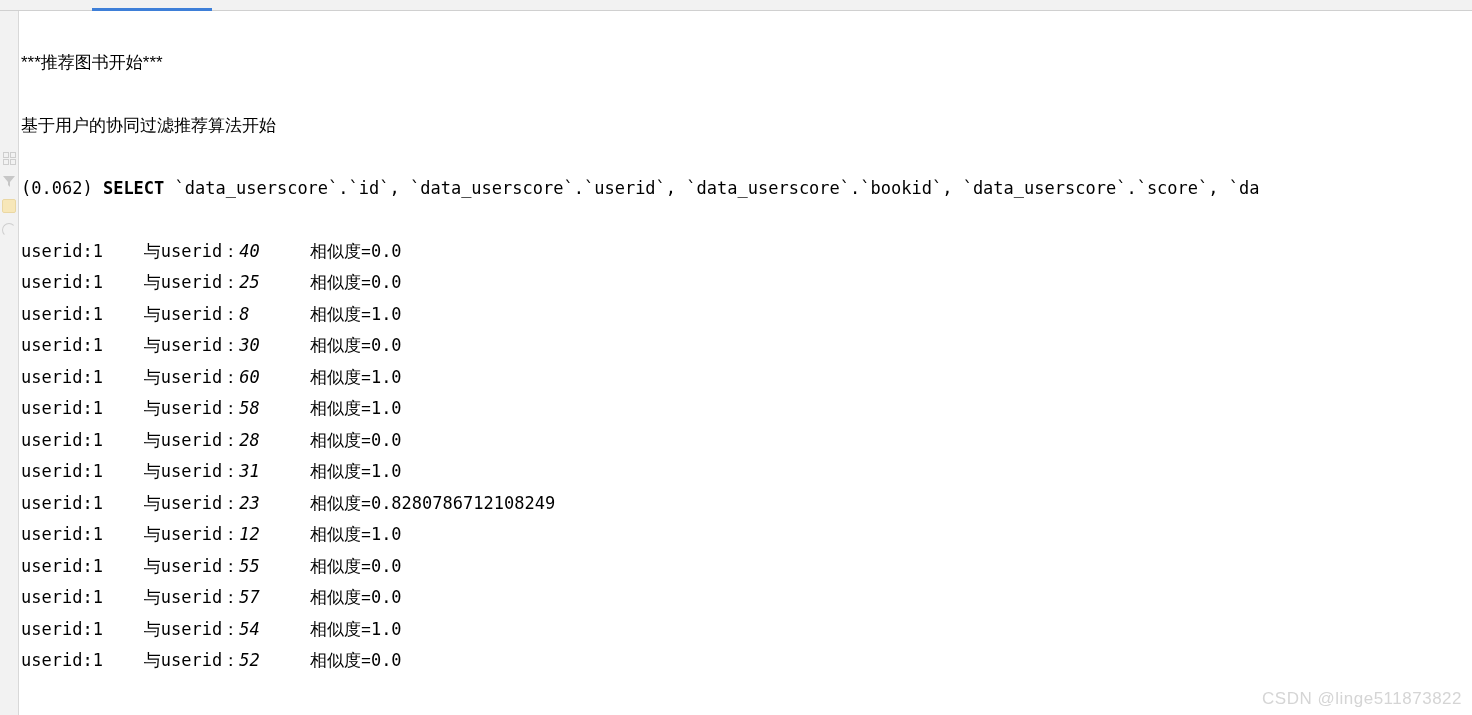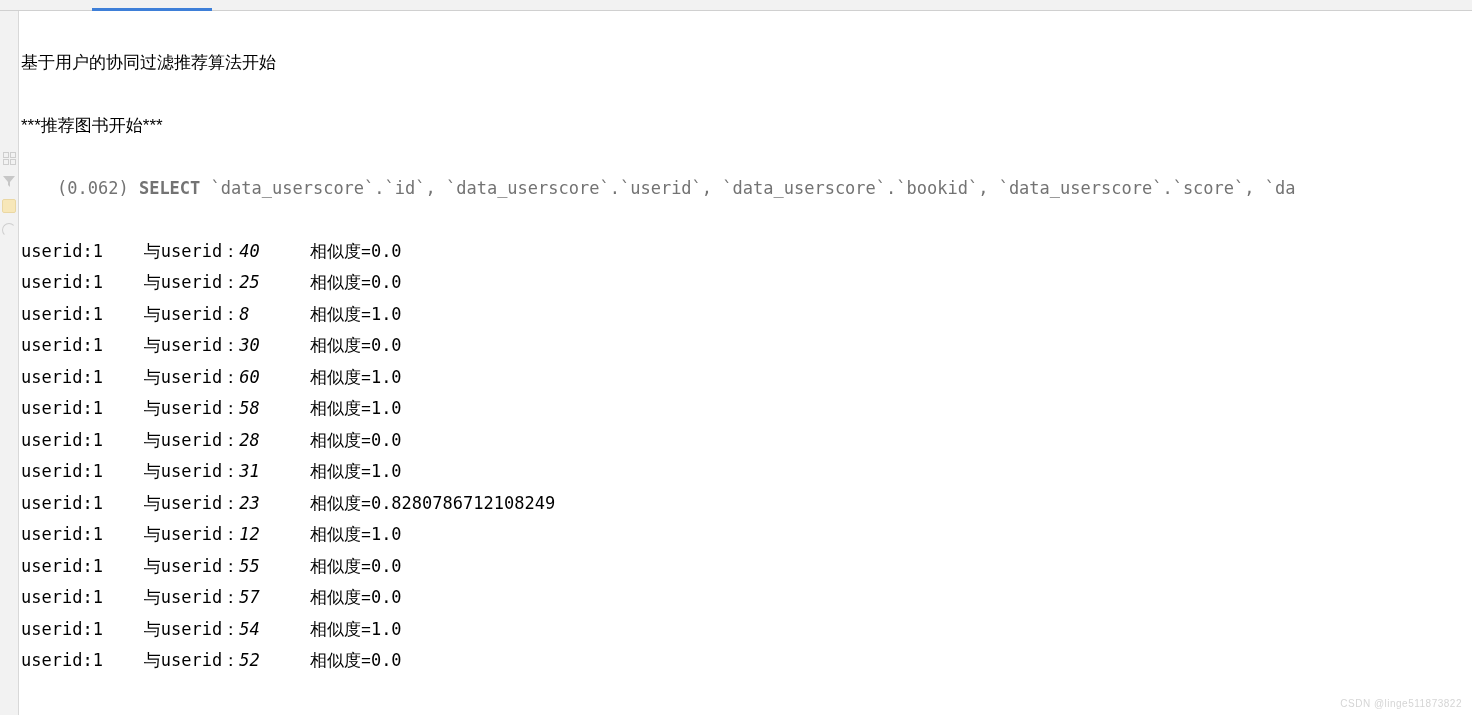--- a/index.html
+++ b/index.html
@@ -68,29 +68,29 @@
       padding: 4px 2px;
       font-family: "DejaVu Sans Mono", "Consolas", "Courier New", monospace;
       font-size: 17px;
       line-height: 31.5px;
       color: #000;
       white-space: pre;
       overflow: hidden;
     }
     .cn { font-family: "Microsoft YaHei", "SimSun", sans-serif; }
     .line { display: block; }
-    .sql-red { color: #737373; margin-left: 36px; }
+    .sql-red { color: #000000; }
     .sql-kw { font-weight: bold; }
     .watermark {
       position: absolute;
       right: 10px;
       bottom: 6px;
       color: #d5d5d5;
       font-family: "Microsoft YaHei", sans-serif;
-      font-size: 10px;
+      font-size: 17px;
       letter-spacing: 0.5px;
       pointer-events: none;
     }
     .frag-jc { display: inline-block; min-width: 160px; }
     .frag-d  { display: inline-block; min-width: 40px; font-style: italic; }
   </style>
 </head>
 <body>
 
 <div class="top-bar">
@@ -119,21 +119,21 @@
     <div class="gutter-icon">
       <div class="gutter-hl"></div>
     </div>
     <div class="gutter-icon">
       <div class="gutter-arc"></div>
     </div>
   </div>
 
   <div class="console">
     <div class="console-inner">
+<span class="line"><span class="cn">***推荐图书开始***</span></span>
 <span class="line"><span class="cn">基于用户的协同过滤推荐算法开始</span></span>
-<span class="line"><span class="cn">***推荐图书开始***</span></span>
 <span class="line sql-red"><span>(0.062)</span> <span class="sql-kw">SELECT</span><span> `data_userscore`.`id`, `data_userscore`.`userid`, `data_userscore`.`bookid`, `data_userscore`.`score`, `da</span></span>
 <div id="sim-rows"><span class="line"><span class="frag-jc">userid:1    与userid：</span><span class="frag-d">40</span>   <span class="cn">相似度=</span><span>0.0</span></span><span class="line"><span class="frag-jc">userid:1    与userid：</span><span class="frag-d">25</span>   <span class="cn">相似度=</span><span>0.0</span></span><span class="line"><span class="frag-jc">userid:1    与userid：</span><span class="frag-d">8</span>   <span class="cn">相似度=</span><span>1.0</span></span><span class="line"><span class="frag-jc">userid:1    与userid：</span><span class="frag-d">30</span>   <span class="cn">相似度=</span><span>0.0</span></span><span class="line"><span class="frag-jc">userid:1    与userid：</span><span class="frag-d">60</span>   <span class="cn">相似度=</span><span>1.0</span></span><span class="line"><span class="frag-jc">userid:1    与userid：</span><span class="frag-d">58</span>   <span class="cn">相似度=</span><span>1.0</span></span><span class="line"><span class="frag-jc">userid:1    与userid：</span><span class="frag-d">28</span>   <span class="cn">相似度=</span><span>0.0</span></span><span class="line"><span class="frag-jc">userid:1    与userid：</span><span class="frag-d">31</span>   <span class="cn">相似度=</span><span>1.0</span></span><span class="line"><span class="frag-jc">userid:1    与userid：</span><span class="frag-d">23</span>   <span class="cn">相似度=</span><span>0.8280786712108249</span></span><span class="line"><span class="frag-jc">userid:1    与userid：</span><span class="frag-d">12</span>   <span class="cn">相似度=</span><span>1.0</span></span><span class="line"><span class="frag-jc">userid:1    与userid：</span><span class="frag-d">55</span>   <span class="cn">相似度=</span><span>0.0</span></span><span class="line"><span class="frag-jc">userid:1    与userid：</span><span class="frag-d">57</span>   <span class="cn">相似度=</span><span>0.0</span></span><span class="line"><span class="frag-jc">userid:1    与userid：</span><span class="frag-d">54</span>   <span class="cn">相似度=</span><span>1.0</span></span><span class="line"><span class="frag-jc">userid:1    与userid：</span><span class="frag-d">52</span>   <span class="cn">相似度=</span><span>0.0</span></span></div>
     </div>
 
     <div class="watermark">CSDN @linge511873822</div>
   </div>
 </div>
 
 </body></html>

